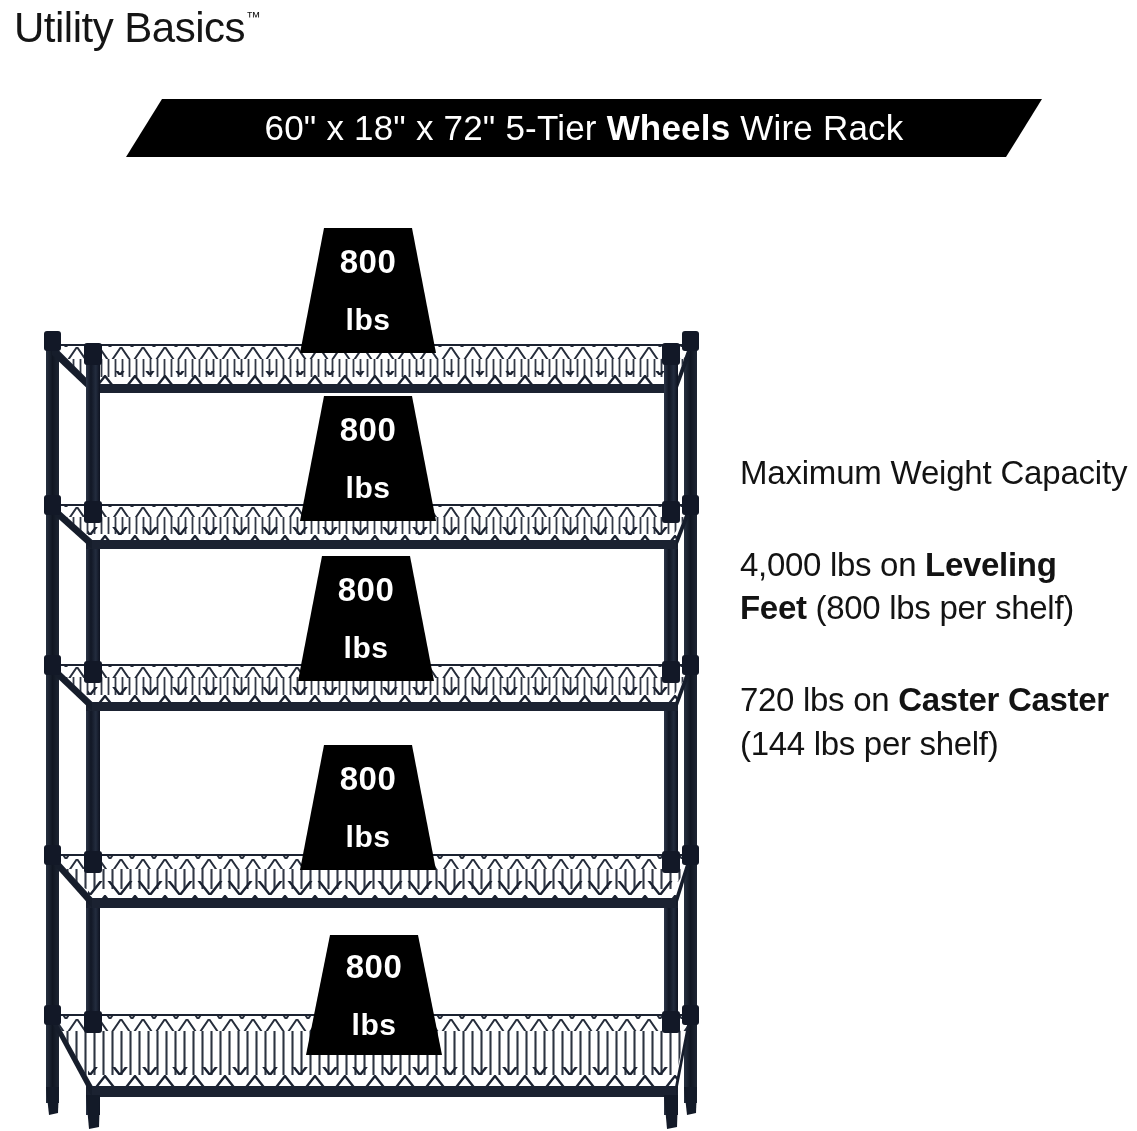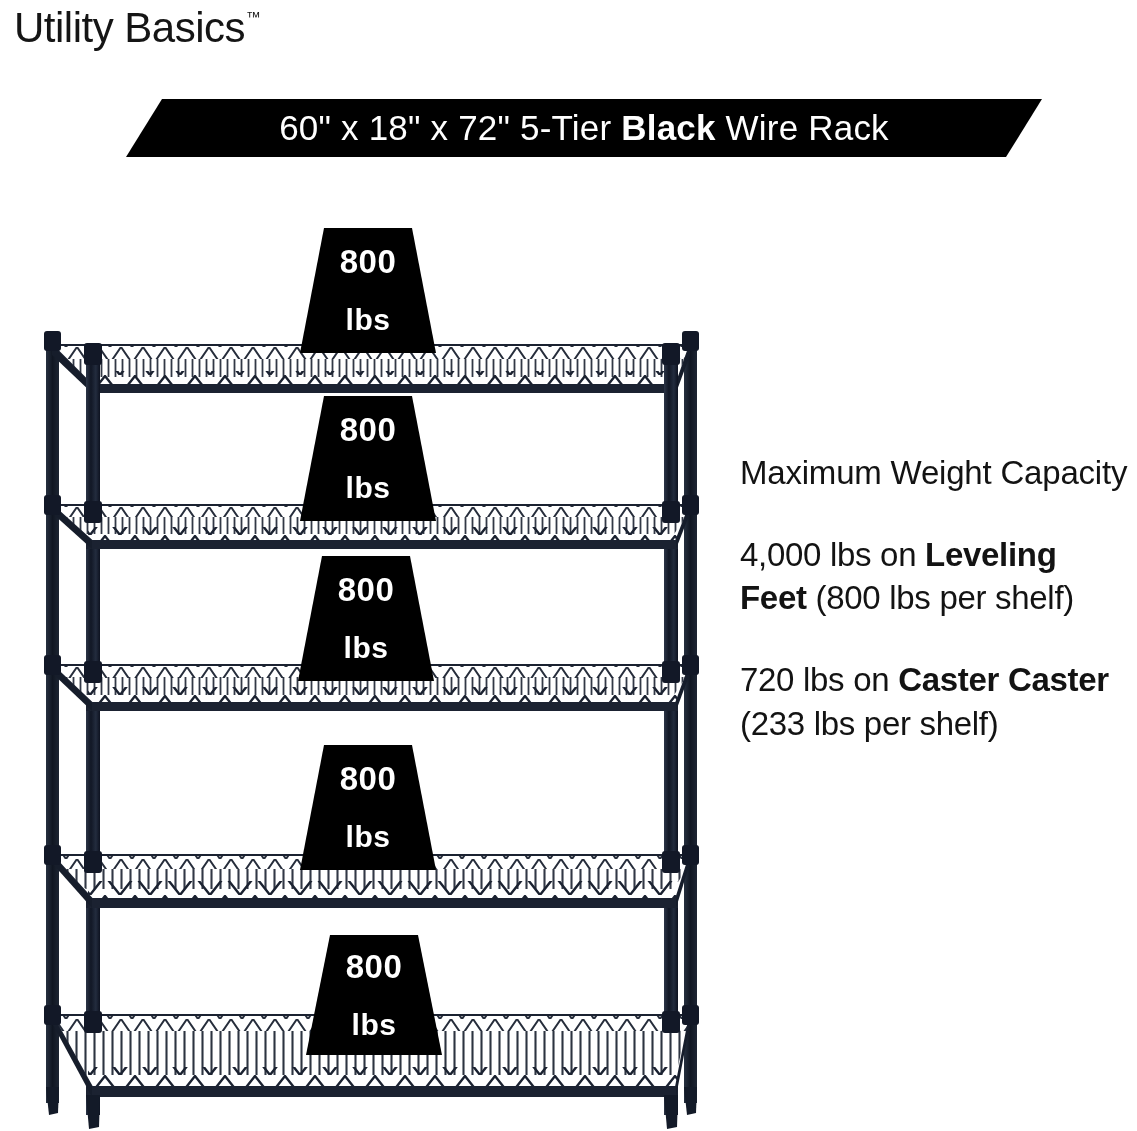--- a/index.html
+++ b/index.html
@@ -100,33 +100,33 @@
     font-size: 33px;
     font-weight: 400;
     line-height: 1.3;
     letter-spacing: -0.2px;
   }
   .info-para {
     font-size: 33px;
     font-weight: 400;
     line-height: 1.32;
     letter-spacing: -0.3px;
-    margin-top: 38px;
+    margin-top: 48px;
   }
   .info-para b { font-weight: 700; }
 </style>
 </head>
 <body>
 
 <div id="page">
 
   <div id="brand"><span>Utility Basics</span><span class="tm">™</span></div>
 
   <div id="banner">
-    <div id="banner-text">60" x 18" x 72" 5-Tier <b>Black</b> Wire Rack</div>
+    <div id="banner-text">60" x 18" x 72" 5-Tier <b>Wheels</b> Wire Rack</div>
   </div>
 
   <div id="rack">
     <svg viewBox="0 0 740 816" xmlns="http://www.w3.org/2000/svg" aria-hidden="true">
       <defs>
         <linearGradient id="postG" x1="0" y1="0" x2="1" y2="0">
           <stop offset="0%" stop-color="#2c3547"></stop>
           <stop offset="35%" stop-color="#111725"></stop>
           <stop offset="70%" stop-color="#232c3e"></stop>
           <stop offset="100%" stop-color="#0d1220"></stop>
@@ -270,17 +270,17 @@
     <span class="num">800</span>
     <span class="unit">lbs</span>
   </div>
 
   <div id="info">
     <div id="info-heading">Maximum Weight Capacity</div>
     <div class="info-para">
       <span>4,000 lbs on </span><b>Leveling Feet</b><span> (800 lbs per shelf)</span>
     </div>
     <div class="info-para">
-      <span>720 lbs on </span><b>Caster Caster</b><span> (233 lbs per shelf)</span>
+      <span>720 lbs on </span><b>Caster Caster</b><span> (144 lbs per shelf)</span>
     </div>
   </div>
 
 </div>
 
 </body></html>

